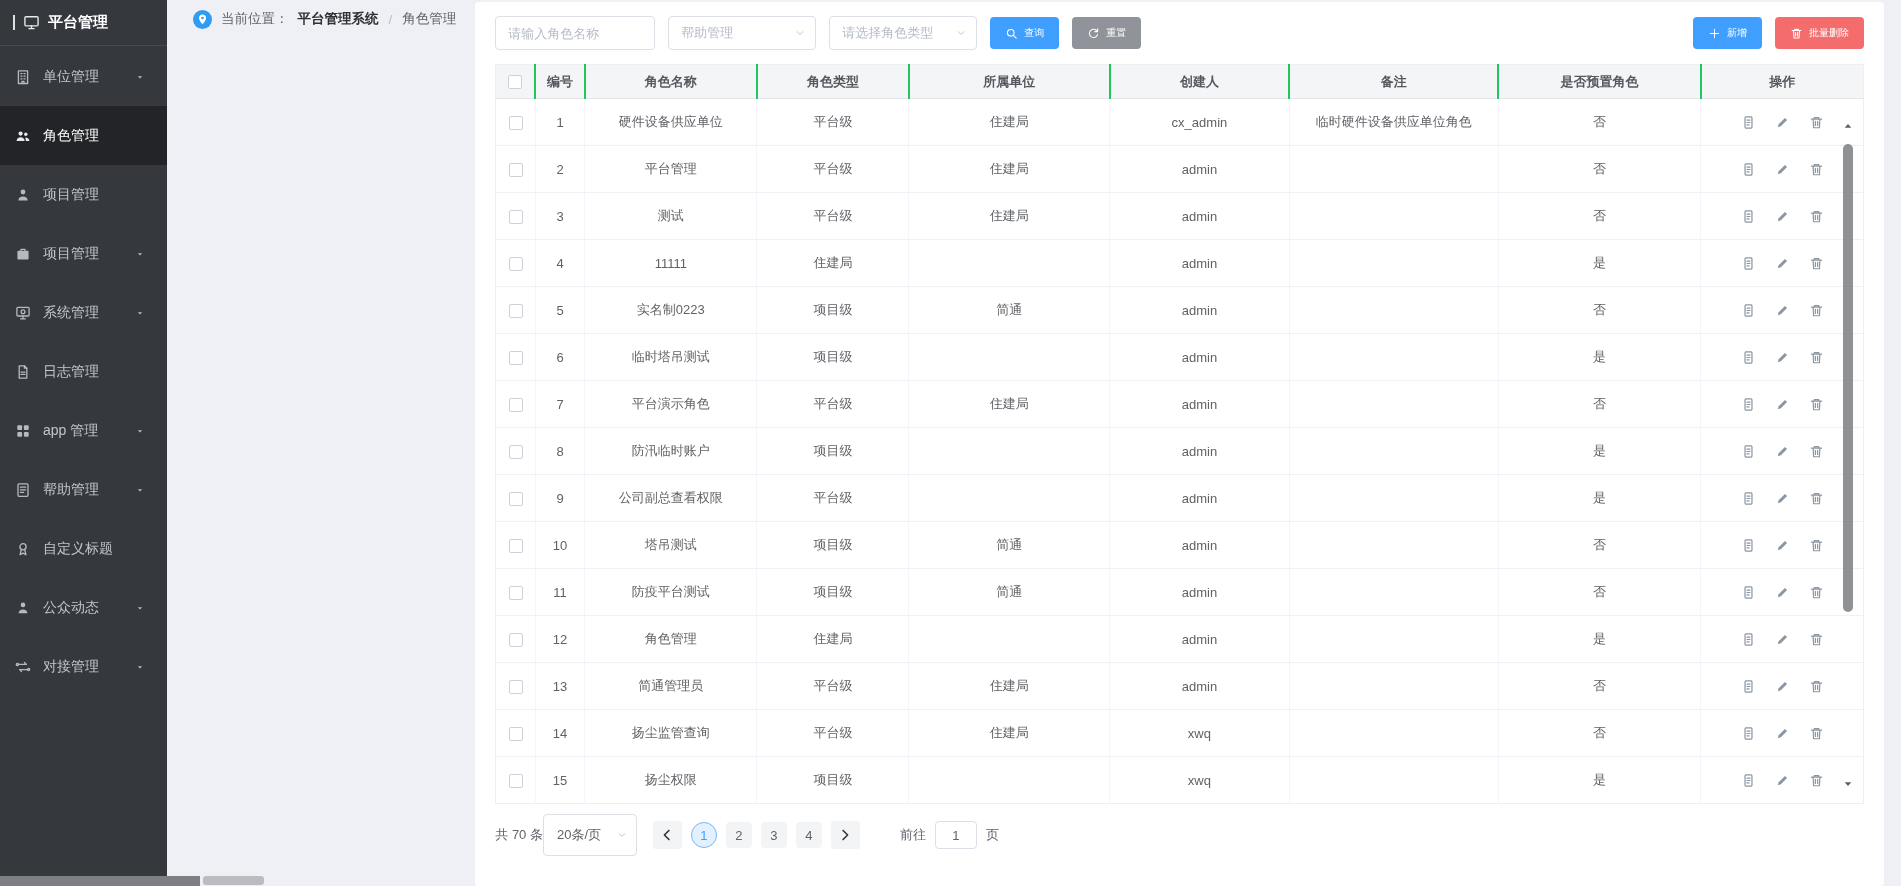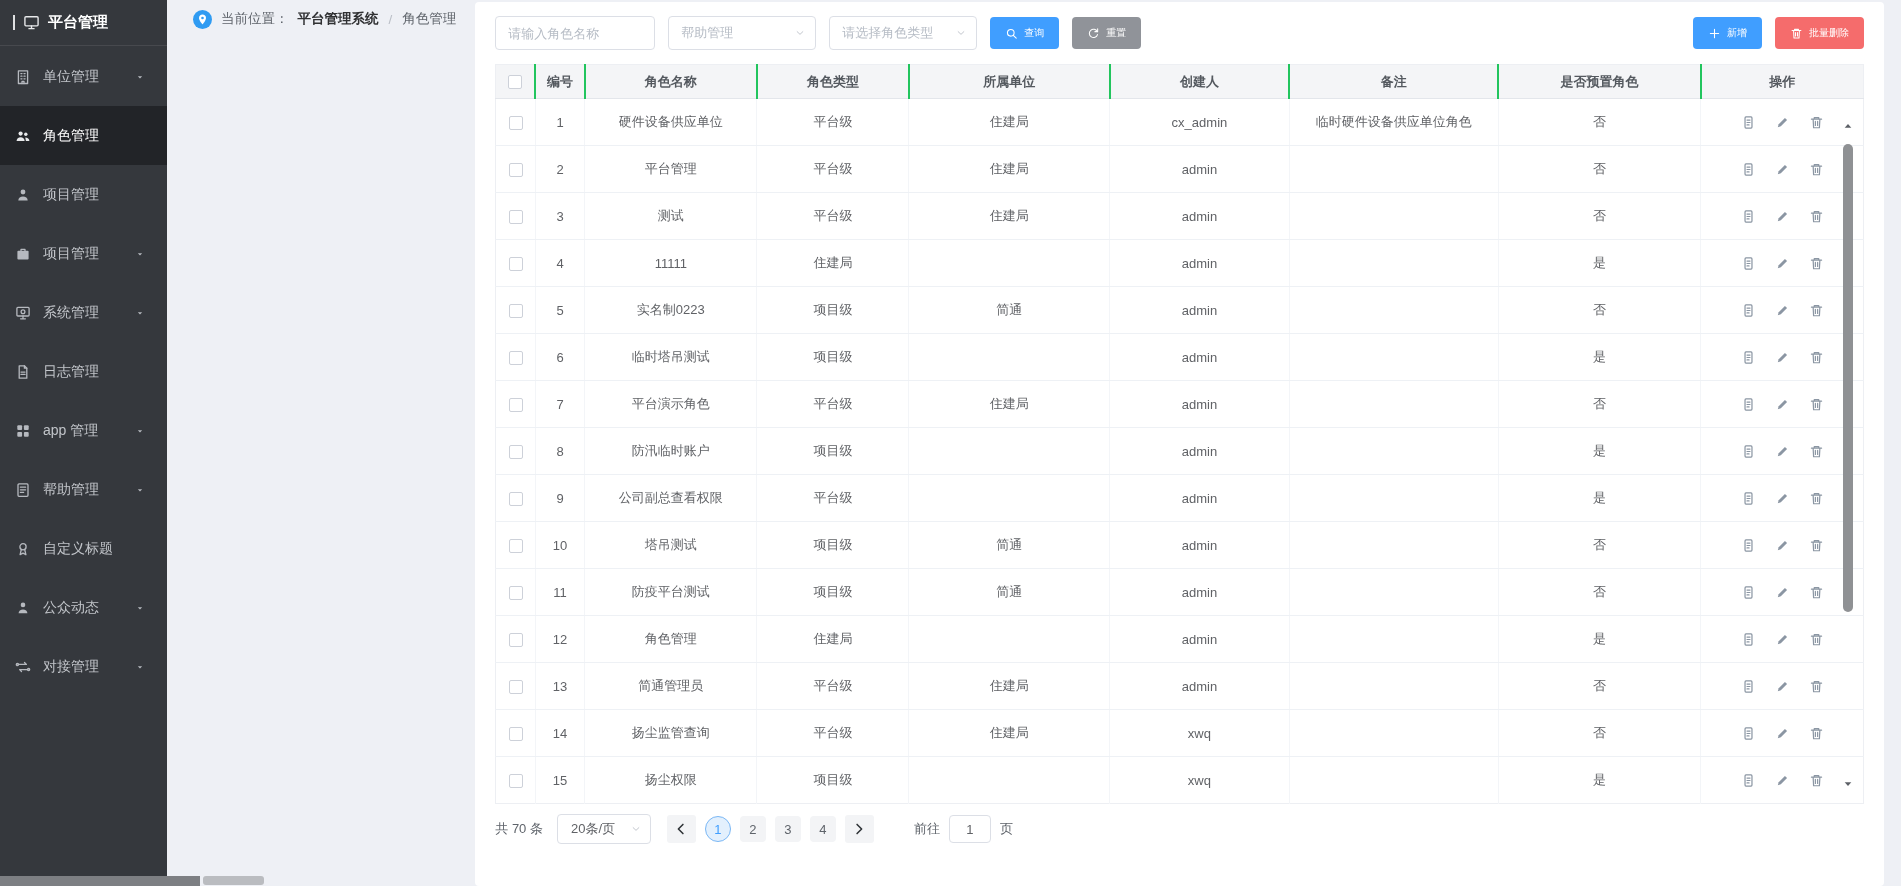--- a/index.html
+++ b/index.html
@@ -71,21 +71,21 @@
 
   
   .vscroll { position:absolute; top:34px; right:10px; bottom:4px; width:12px; }
   .vs-up { position:absolute; top:22px; left:0; display:flex; color:#5c6066; }
   .vs-thumb { position:absolute; top:46px; left:1px; width:10px; height:468px;
               border-radius:5px; background:#8f9194; cursor:pointer; }
   .vs-down { position:absolute; bottom:10px; left:0; display:flex; color:#5c6066; }
 
   
   .pager { display:flex; align-items:center; margin-top:10px; font-size:13px; color:#5f646b; }
-  .size-select { width:94px; height:30px; margin-left:14px; color:#606266;
+  .size-select { width:94px; height:42px; color:#606266;
                  padding:0 8px 0 13px; }
   .pg-btn { width:29px; height:28px; margin-left:16px; background:#f3f4f6; border:none; border-radius:3px;
             display:flex; align-items:center; justify-content:center; color:#2f3337; cursor:pointer; }
   .pg-btn.next { margin-left:9px; }
   .pages { display:flex; align-items:center; gap:9px; margin-left:9px; }
   .pg-num { min-width:26px; height:26px; border-radius:4px; background:#f3f4f6; color:#5f646b;
             display:flex; align-items:center; justify-content:center; cursor:pointer; }
   .pg-num.active { border-radius:50%; width:26px; background:var(--active-page-bg,#e3f0fd);
                    border:1px solid var(--active-page-border,#7ab7f5); color:var(--accent,#409eff); }
   .goto { display:flex; align-items:center; gap:9px; margin-left:40px; }

